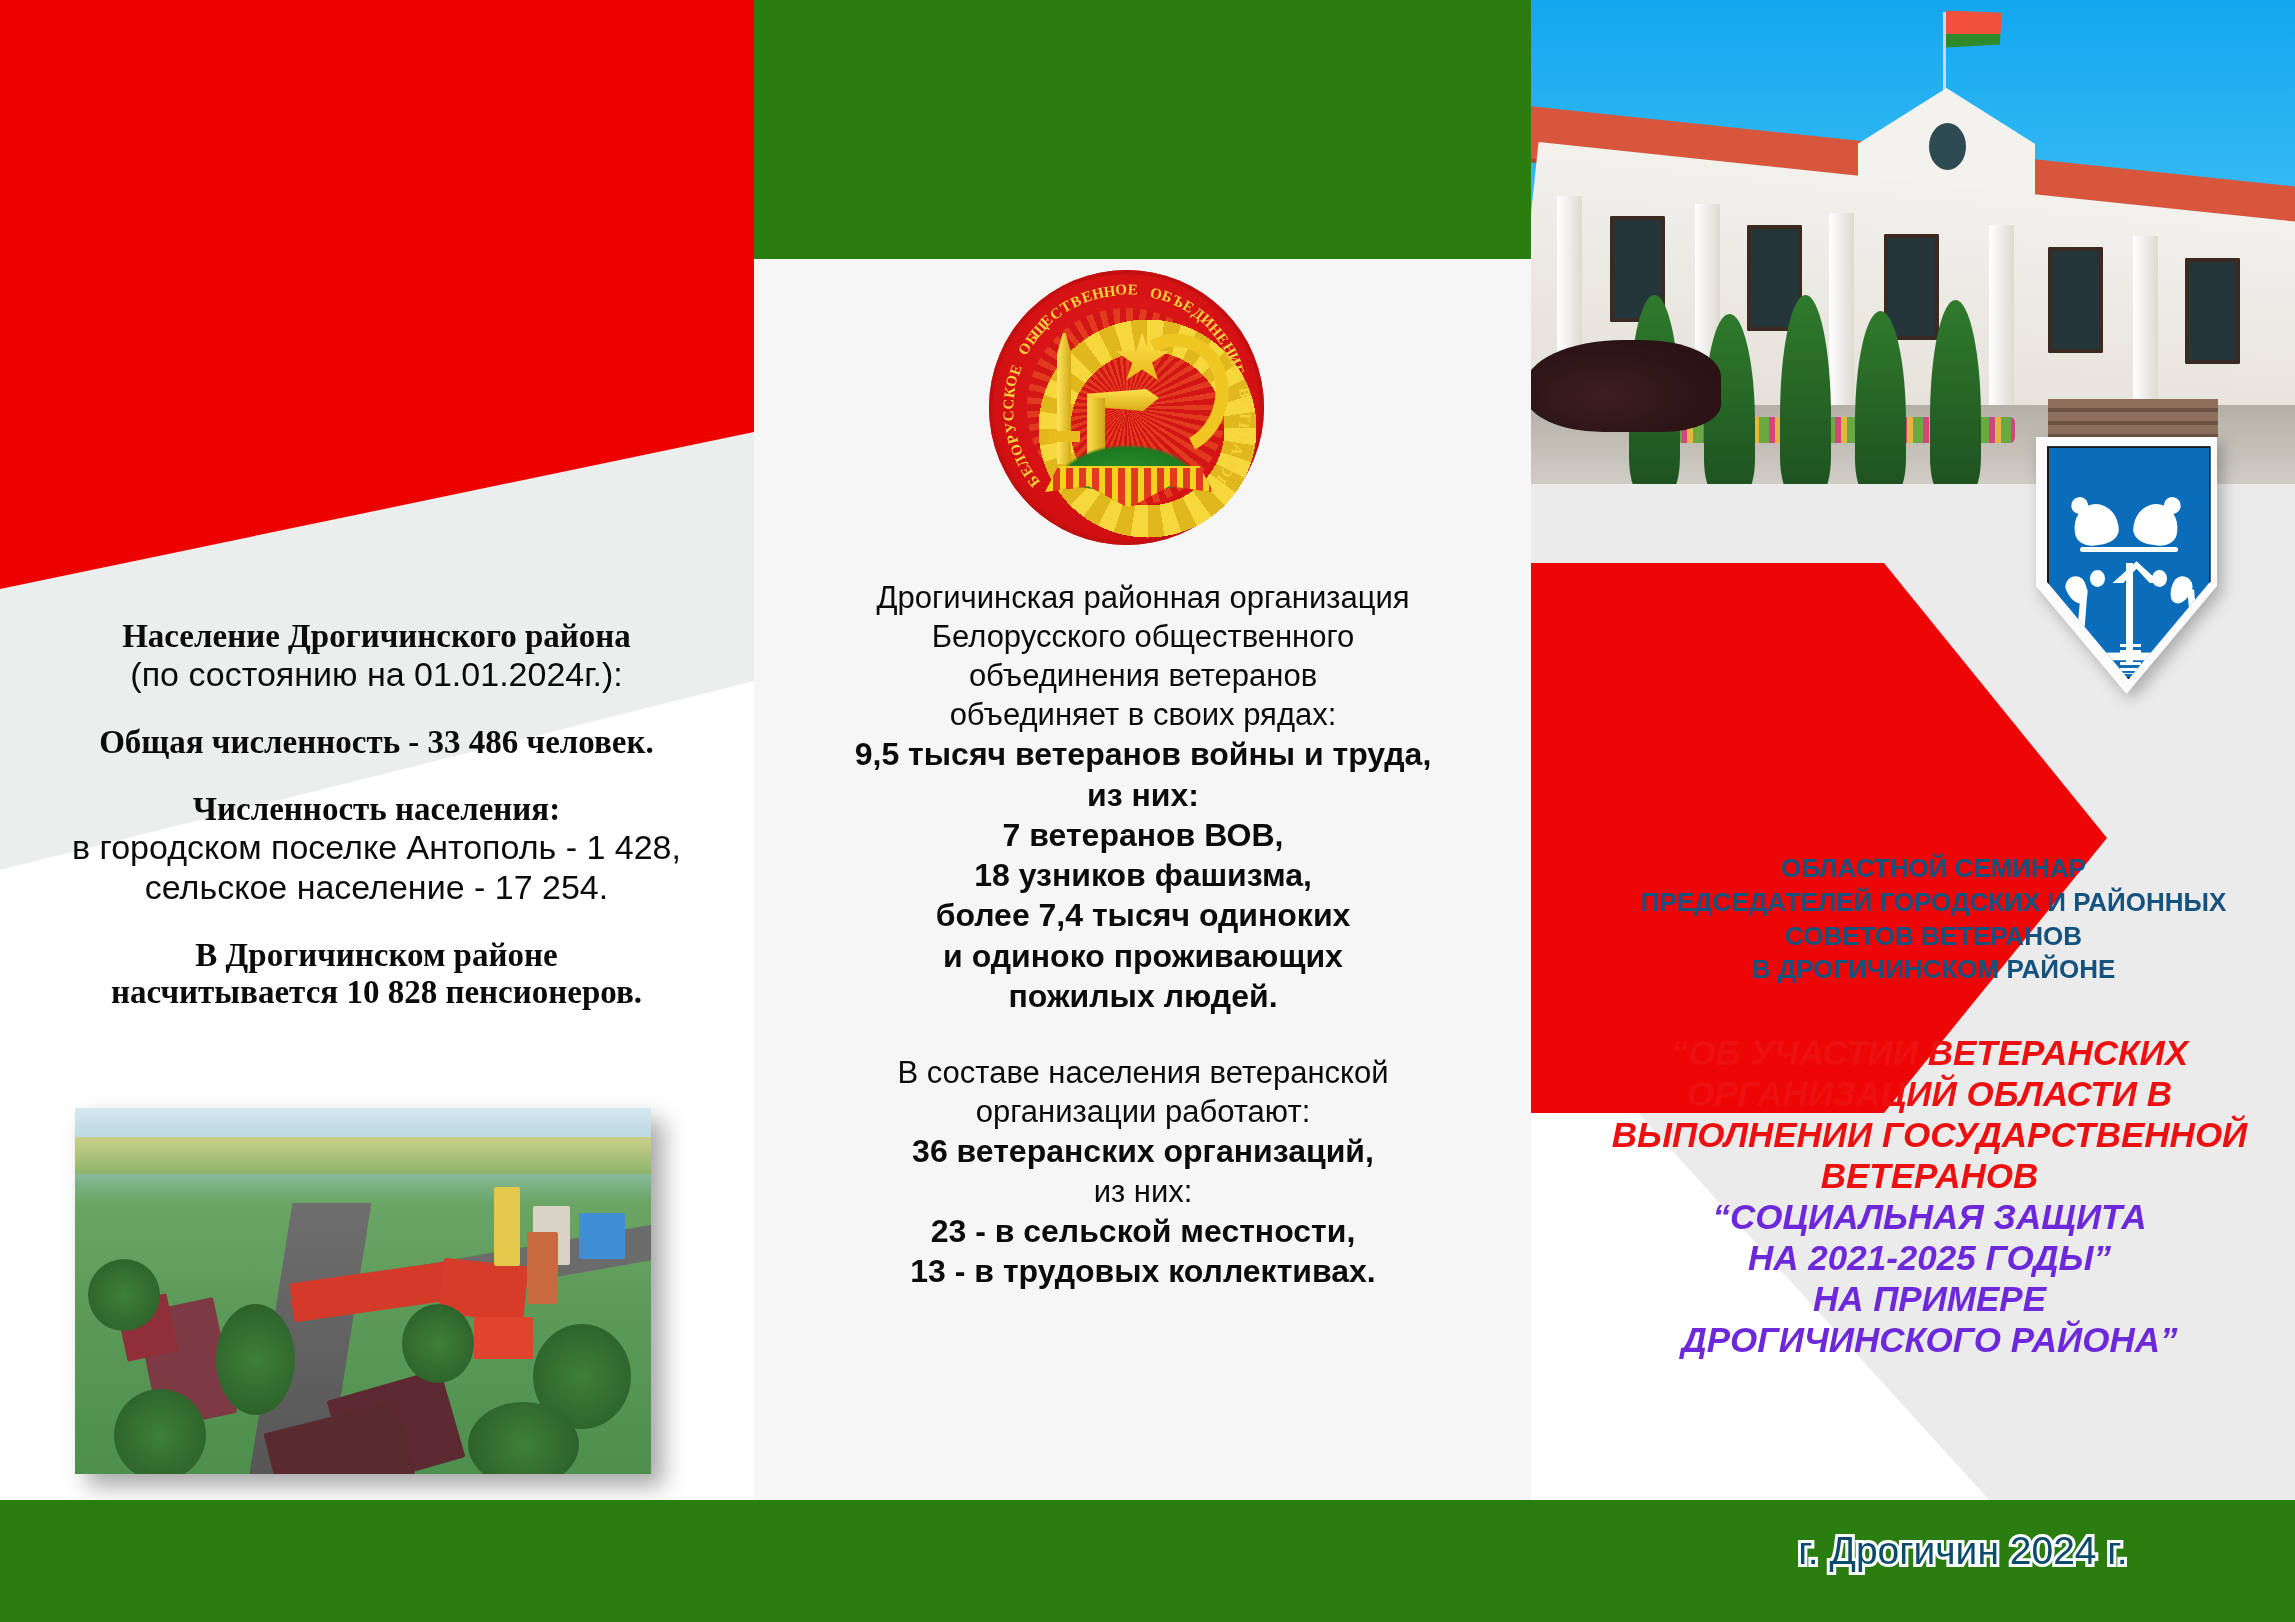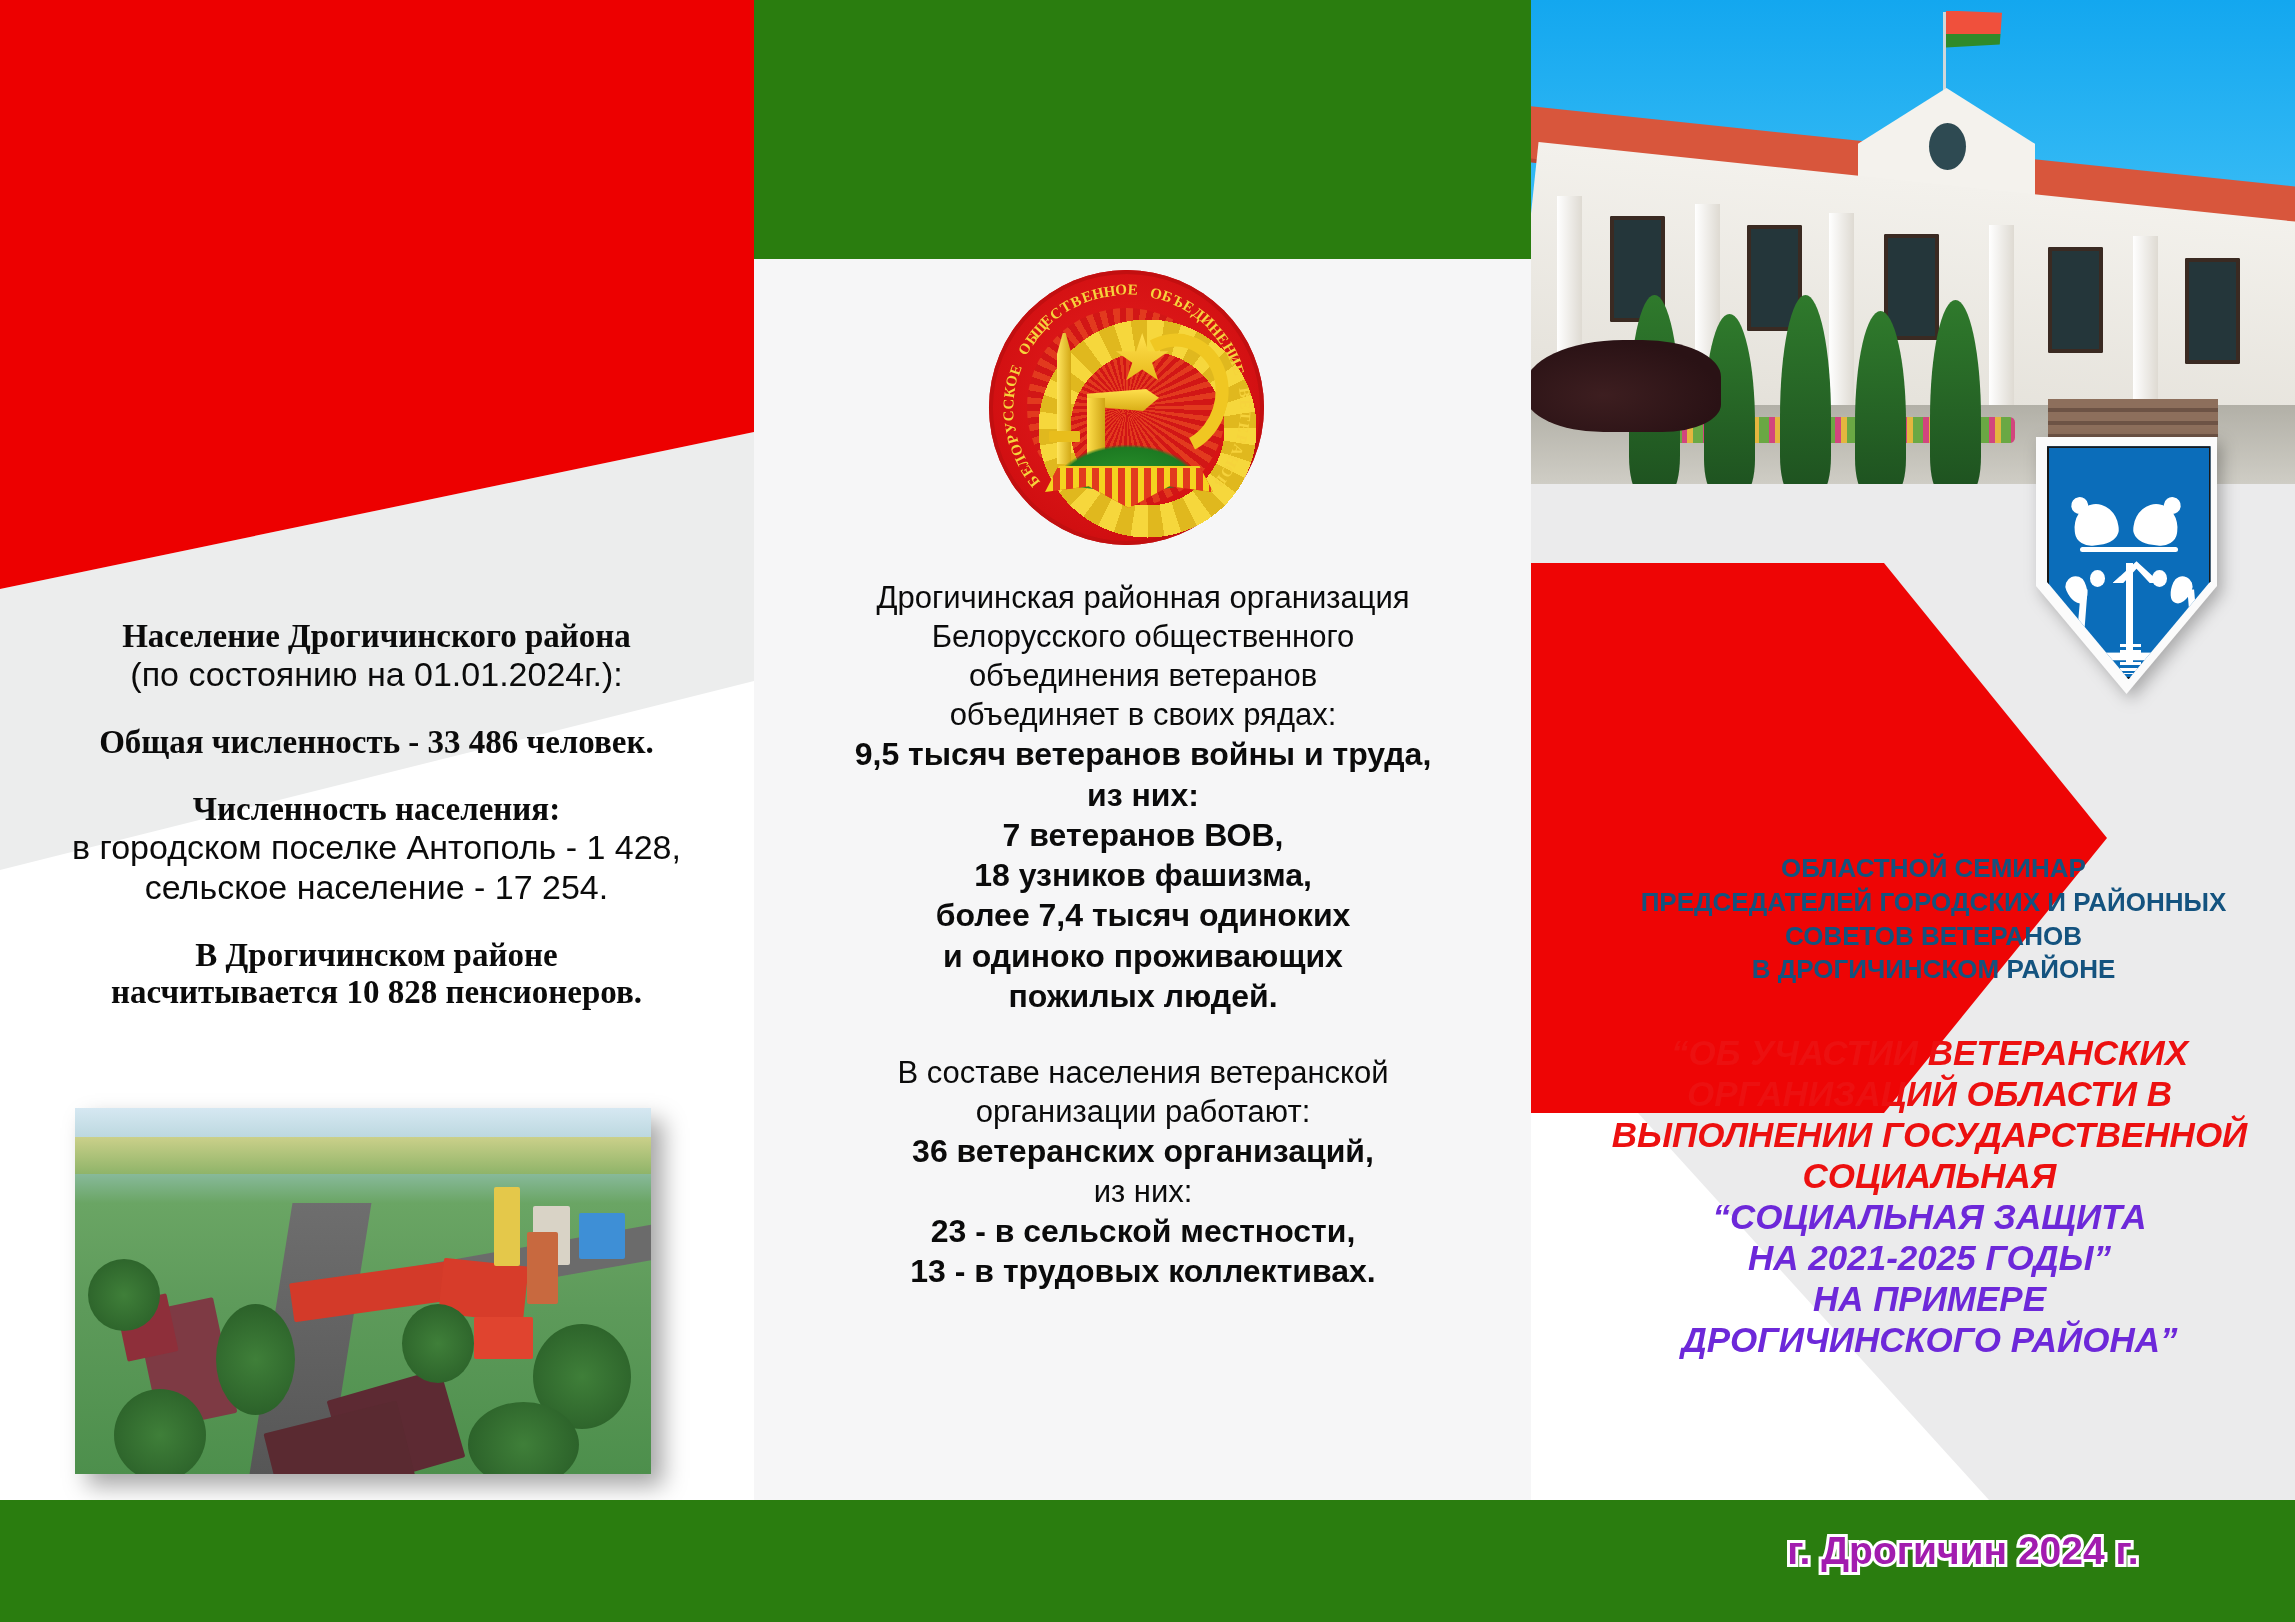--- a/index.html
+++ b/index.html
@@ -301,21 +301,21 @@
     font-family:"Liberation Sans Narrow","Liberation Sans",sans-serif;
     font-weight:bold; font-style:italic; font-size:35px; line-height:1.17;
   }
   .txt-right-title .red{color:#ec1010;}
   .txt-right-title .green{color:#6d28d9;}
 
   .footer-text{
     position:absolute; left:1649px; top:1529px; width:628px;
     text-align:center;
     font-family:"Liberation Sans Narrow","Liberation Sans",sans-serif;
-    font-weight:bold; font-size:39px; color:#a21caf;
+    font-weight:normal; font-size:39px; color:#0c4a6e;
     -webkit-text-stroke:5.9px #ffffff;
     paint-order:stroke fill;
   }
 </style>
 </head>
 <body>
 
 <div id="poster">
 
   <div class="col-left-bg"></div>
@@ -499,21 +499,21 @@
     <div>ОБЛАСТНОЙ СЕМИНАР</div>
     <div>ПРЕДСЕДАТЕЛЕЙ ГОРОДСКИХ И РАЙОННЫХ</div>
     <div>СОВЕТОВ ВЕТЕРАНОВ</div>
     <div>В ДРОГИЧИНСКОМ РАЙОНЕ</div>
   </div>
 
   <div class="txt-right-title">
     <div class="red">“ОБ УЧАСТИИ ВЕТЕРАНСКИХ</div>
     <div class="red">ОРГАНИЗАЦИЙ ОБЛАСТИ В</div>
     <div class="red">ВЫПОЛНЕНИИ ГОСУДАРСТВЕННОЙ</div>
-    <div class="red">СОЦИАЛЬНАЯ</div>
+    <div class="red">ВЕТЕРАНОВ</div>
     <div class="green">“СОЦИАЛЬНАЯ ЗАЩИТА</div>
     <div class="green">НА 2021-2025 ГОДЫ”</div>
     <div class="green">НА ПРИМЕРЕ</div>
     <div class="green">ДРОГИЧИНСКОГО РАЙОНА”</div>
   </div>
 
   <div class="band-green-bottom"></div>
   <div class="footer-text">г. Дрогичин 2024 г.</div>
 
 </div>

